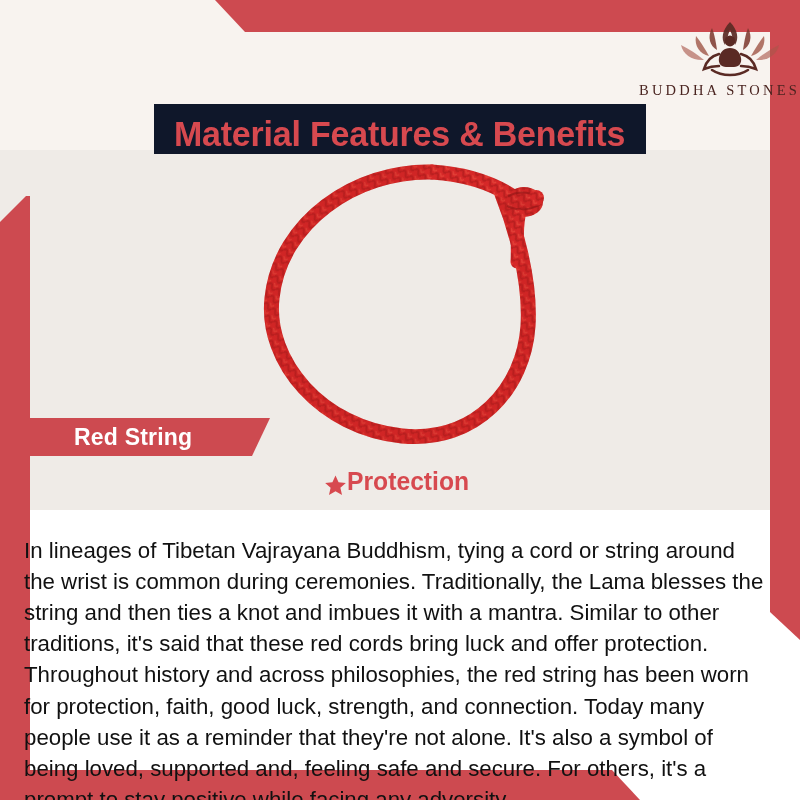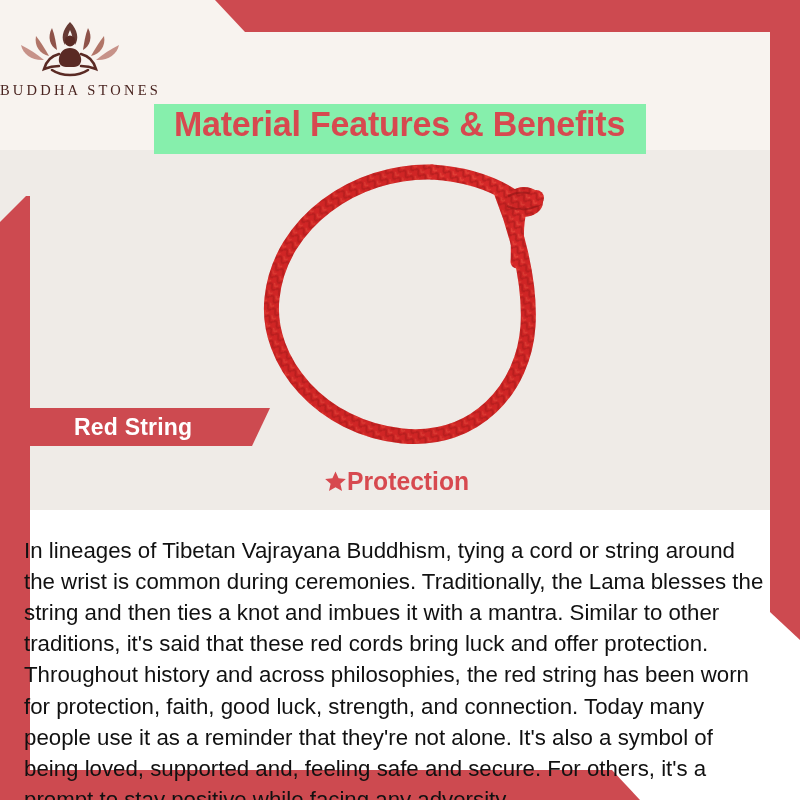--- a/index.html
+++ b/index.html
@@ -69,44 +69,44 @@
     clip-path: polygon(0 0, 612px 0, 640px 30px, 0 30px);
   }
 
   
   .header {
     position: absolute;
     left: 0; top: 12px;
     width: 800px;
     display: flex;
     flex-direction: column;
-    align-items: flex-start;
+    align-items: flex-end;
   }
   .logo-mark {
     width: 140px;
     height: 66px;
     display: block;
   }
   .logo-word {
     margin-top: 4px;
     font-family: "Liberation Serif", serif;
     font-size: 14.5px;
     letter-spacing: 3.2px;
     color: #4a2420;
     font-weight: 400;
   }
 
   
   .title-banner {
     position: absolute;
     left: 154px; top: 104px;
     width: 492px; height: 50px;
-    background: #86efac;
-    display: flex;
-    align-items: flex-start;
+    background: #0f172a;
+    display: flex;
+    align-items: flex-end;
     justify-content: center;
   }
   .title-text {
     font-family: "Liberation Sans Narrow", "Liberation Sans", sans-serif;
     font-weight: 700;
     font-size: 35px;
     color: #d7494f;
     letter-spacing: -0.2px;
     white-space: nowrap;
     transform: scaleX(0.97);
@@ -116,21 +116,21 @@
   .product {
     position: absolute;
     left: 236px; top: 150px;
     width: 360px; height: 310px;
   }
   .product svg { display: block; }
 
   
   .label-ribbon {
     position: absolute;
-    left: 18px; top: 408px;
+    left: 18px; top: 418px;
     width: 252px; height: 38px;
     background: #cd4a50;
     clip-path: polygon(0 0, 252px 0, 234px 38px, 0 38px);
     display: flex;
     align-items: center;
   }
   .label-text {
     margin-left: 56px;
     color: #ffffff;
     font-weight: 700;
@@ -144,21 +144,21 @@
     position: absolute;
     left: 0; top: 466px;
     width: 800px;
     display: flex;
     align-items: center;
     justify-content: center;
     gap: 6px;
   }
   .feature {
     display: flex;
-    align-items: center;
+    align-items: flex-end;
   }
   .star {
     display: block;
     width: 23px;
     height: 23px;
     flex: none;
   }
   .feature-label {
     font-family: "Liberation Sans Narrow", "Liberation Sans", sans-serif;
     font-weight: 700;

